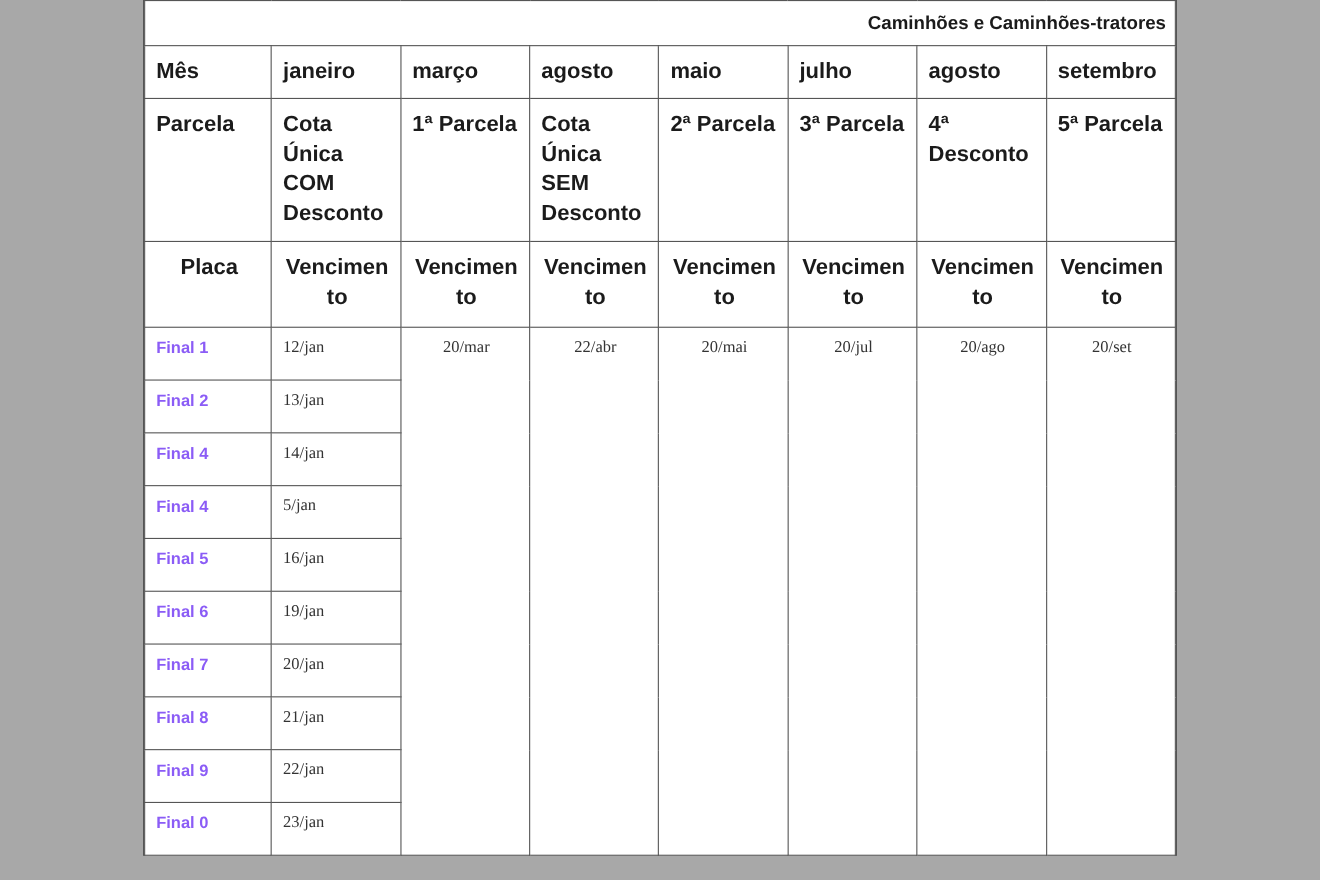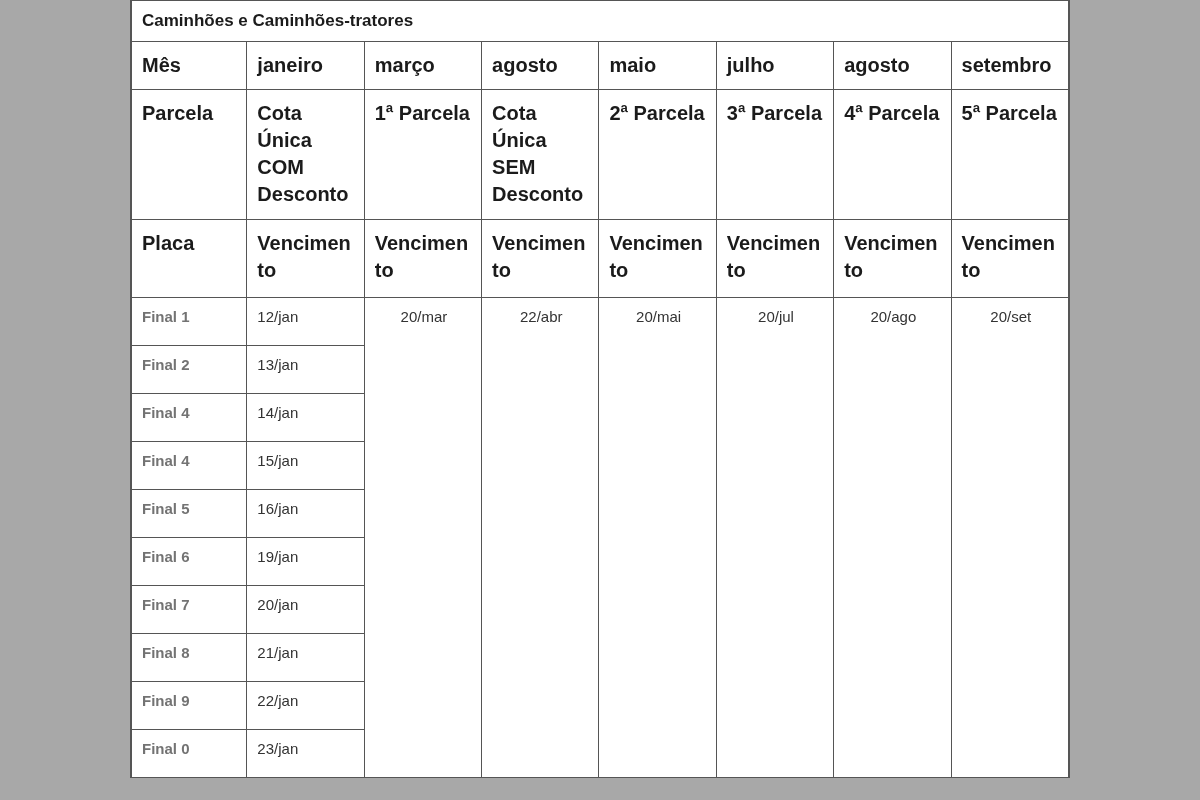--- a/index.html
+++ b/index.html
@@ -39,43 +39,45 @@
     vertical-align: top;
     padding: 10px 8px 10px 10px;
     box-sizing: border-box;
   }
   .title-cell {
     font-size: 17px;
     font-weight: bold;
     color: #1b1b1b;
     padding: 14px 10px 14px 10px;
     border-top: 1px solid #555;
+    text-align: right;
   }
   .hdr {
     font-size: 20px;
     font-weight: bold;
     color: #1b1b1b;
     line-height: 1.35;
   }
   .rowlabel {
     font-size: 15px;
     font-weight: bold;
-    color: #737373;
+    color: #8b5cf6;
     white-space: nowrap;
   }
   .val {
     font-size: 15px;
     color: #333333;
     font-weight: normal;
+    font-family: Liberation Serif, serif;
   }
   .col-label { width: 115px; }
   .col-data  { width: 117px; }
   .wrapword { word-break: break-all; }
   .parcela-row td { height: 130px; }
-  .venc-row td { height: 78px; }
+  .venc-row td { height: 78px; text-align: center; }
   .data-row td { height: 48px; }
   .merged-cell {
     vertical-align: top;
     text-align: center;
   }
 </style>
 </head>
 <body>
 
 <div id="page">
@@ -107,21 +109,21 @@
           <td class="hdr">setembro</td>
         </tr>
 
         <tr class="parcela-row">
           <td class="hdr">Parcela</td>
           <td class="hdr">Cota Única COM Desconto</td>
           <td class="hdr">1ª Parcela</td>
           <td class="hdr">Cota Única SEM Desconto</td>
           <td class="hdr">2ª Parcela</td>
           <td class="hdr">3ª Parcela</td>
-          <td class="hdr">4ª Parcela</td>
+          <td class="hdr">4ª Desconto</td>
           <td class="hdr">5ª Parcela</td>
         </tr>
 
         <tr class="venc-row">
           <td class="hdr">Placa</td>
           <td class="hdr wrapword">Vencimento</td>
           <td class="hdr wrapword">Vencimento</td>
           <td class="hdr wrapword">Vencimento</td>
           <td class="hdr wrapword">Vencimento</td>
           <td class="hdr wrapword">Vencimento</td>
@@ -143,21 +145,21 @@
         <tr class="data-row">
           <td class="rowlabel">Final 2</td>
           <td class="val">13/jan</td>
         </tr>
         <tr class="data-row">
           <td class="rowlabel">Final 4</td>
           <td class="val">14/jan</td>
         </tr>
         <tr class="data-row">
           <td class="rowlabel">Final 4</td>
-          <td class="val">15/jan</td>
+          <td class="val">5/jan</td>
         </tr>
         <tr class="data-row">
           <td class="rowlabel">Final 5</td>
           <td class="val">16/jan</td>
         </tr>
         <tr class="data-row">
           <td class="rowlabel">Final 6</td>
           <td class="val">19/jan</td>
         </tr>
         <tr class="data-row">

